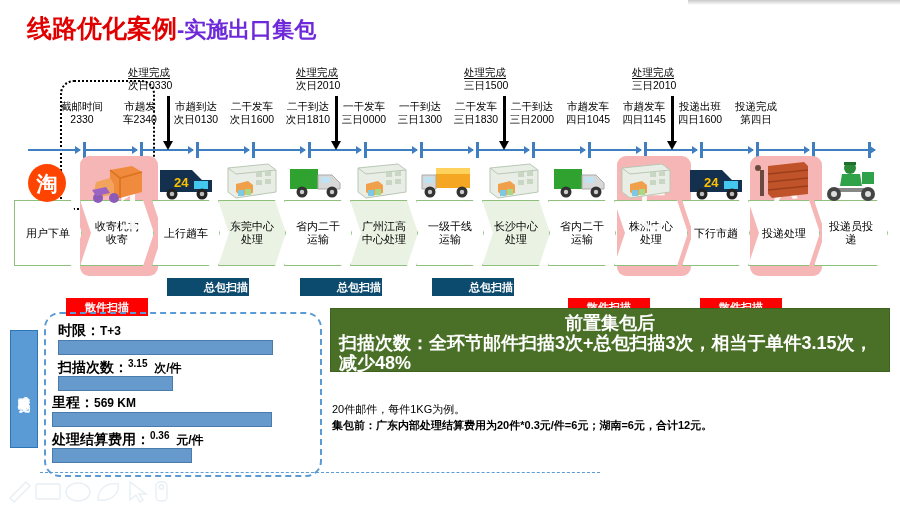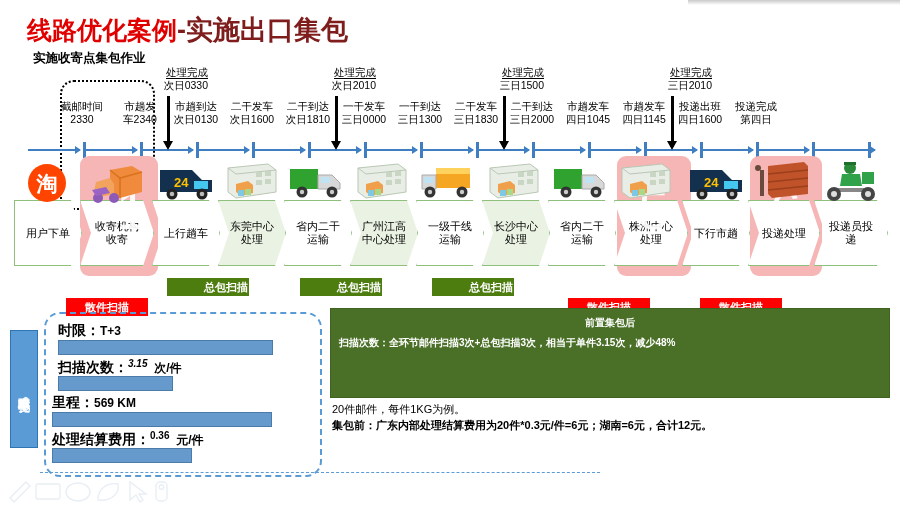--- a/index.html
+++ b/index.html
@@ -17,38 +17,38 @@
     position:absolute; left:688px; top:0; width:222px; height:5px;
     background: linear-gradient(to bottom, #c9c9c9, #ffffff);
   }
 
   
   .title-wrap { position:absolute; left:27px; top:12px; white-space:nowrap; }
   .title-main {
     font-size: 25px; font-weight: bold; color:#e00000; letter-spacing:0px;
   }
   .title-sub {
-    font-size: 27px; font-weight: bold; color:#7f1d1d;margin-top:24px;
+    font-size: 22px; font-weight: bold; color:#6d28d9;margin-top:24px;
   }
 
   
   .subtitle {
     position:absolute; left:33px; top:50px;
     font-size: 12.5px; font-weight:bold; color:#000;
   }
 
   
   .timeline { position:absolute; left:0; top:62px; width:900px; height:90px; }
 
   .tl-label {
     position:absolute; text-align:center; font-size:10.5px; line-height:12.5px;
     color:#000; white-space:nowrap;
   }
   .tl-proc {
-    position:absolute; text-align:right; font-size:10.5px; line-height:12.5px;
+    position:absolute; text-align:left; font-size:10.5px; line-height:12.5px;
     color:#000; white-space:nowrap; font-weight:normal;
   }
   .tl-proc .u { border-bottom:1px solid #000; }
 
   
   .tick {
     position:absolute; width:2.5px; background:#3f7fc1; top:80px; height:16px;
   }
   
   .harrow { position:absolute; top:87px; height:2px; background:#3f7fc1; }
@@ -93,21 +93,21 @@
 
   
   .icon { position:absolute; }
 
   
   .scan {
     position:absolute; height:18px; display:flex; align-items:center; justify-content:center;
     color:#fff; font-size:11px; font-weight:bold;
   }
   .scan.red { background:#ff0000;margin-top:20px; }
-  .scan.green { background:#4d7c0f;padding-left:36px; }
+  .scan.green { background:#0c4a6e;padding-left:36px; }
 
   
   .vtab {
     position:absolute; left:10px; top:330px; width:28px; height:118px;
     background:#5b9bd5; border:1.5px solid #2e75b6;
     color:#fff; font-size:12px; font-weight:bold; line-height:18px;
     display:flex; align-items:center; justify-content:center; text-align:center;
     writing-mode: vertical-rl; letter-spacing:1px; padding:3px 0;
   }
 
@@ -120,23 +120,23 @@
     position:absolute; font-size:12px; font-weight:bold; color:#000; white-space:nowrap;
   }
   .m-label .big { font-size:14px; }
   .m-label .sm { font-size:10px; }
   .m-bar {
     position:absolute; height:15px; background:#6699cc; border:1px solid #4b7ba8;
   }
 
   
   .banner {
-    position:absolute; left:330px; top:308px; width:560px; height:90px;
+    position:absolute; left:330px; top:308px; width:560px; height:64px;
     background:#4a7027; border:1.5px solid #3f6220;
-    color:#ffffff; font-size:10px; font-weight:bold; line-height:20px;
+    color:#ffffff; font-size:18px; font-weight:bold; line-height:20px;
     padding:4px 8px 0 8px;
   }
   .banner .ctr { text-align:center; }
 
   
   .note {
     position:absolute; left:332px; top:402px; width:566px;
     font-size:11px; line-height:15.5px; font-weight:bold; color:#000;
   }
   .note .n1 { font-weight:normal; }
@@ -152,21 +152,20 @@
 <body>
 
 <div id="root">
 
   <div class="top-strip"></div>
 
   <div class="title-wrap">
     <span class="title-main">线路优化案例</span><span class="title-sub">-实施出口集包</span>
   </div>
 
-  <div class="subtitle">实施收寄点集包作业</div>
 
   <div class="timeline">
     <div class="dotbox"></div>
     <div id="tl-dyn">
         <div class="harrow" style="left:28px;width:52px;"></div>
         <div class="harrow" style="left:86px;width:51px;"></div>
         <div class="harrow" style="left:143px;width:50px;"></div>
         <div class="harrow" style="left:199px;width:50px;"></div>
         <div class="harrow" style="left:255px;width:50px;"></div>
         <div class="harrow" style="left:311px;width:50px;"></div>
@@ -424,21 +423,21 @@
 
   <div class="vtab">成本时限变化</div>
 
   <div class="metrics"></div>
   <div id="metrics-dyn">
       <div class="m-label" style="left:58px;top:322px;">
             <span class="big">时限</span><span class="big">：</span><span class="" style="">T+3</span>
           </div>
       <div class="m-bar" style="left:58px;top:340px;width:215px;"></div>
       <div class="m-label" style="left:58px;top:358px;">
-            <span class="big">扫描次数</span><span class="big">：</span><span class="sm" style="vertical-align:super;font-style:italic;">3.15</span>&nbsp;&nbsp;<span>次/件</span>
+            <span class="big">扫描次数</span><span class="big">：</span><span class="sm" style="vertical-align:super;">3.15</span>&nbsp;&nbsp;<span>次/件</span>
           </div>
       <div class="m-bar" style="left:58px;top:376px;width:115px;"></div>
       <div class="m-label" style="left:52px;top:394px;">
             <span class="big">里程</span><span class="big">：</span><span class="" style="">569 KM</span>
           </div>
       <div class="m-bar" style="left:52px;top:412px;width:220px;"></div>
       <div class="m-label" style="left:52px;top:430px;">
             <span class="big">处理结算费用</span><span class="big">：</span><span class="sm" style="vertical-align:super;">0.36</span>&nbsp;&nbsp;<span>元/件</span>
           </div>
       <div class="m-bar" style="left:52px;top:448px;width:140px;"></div>

